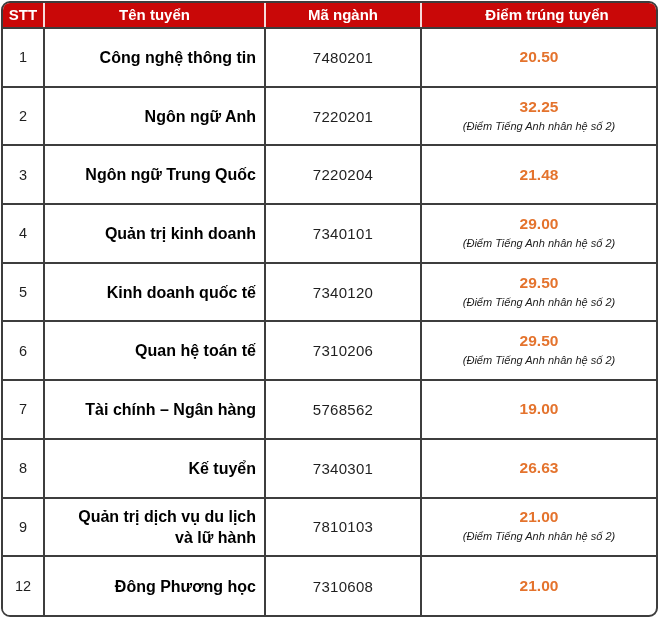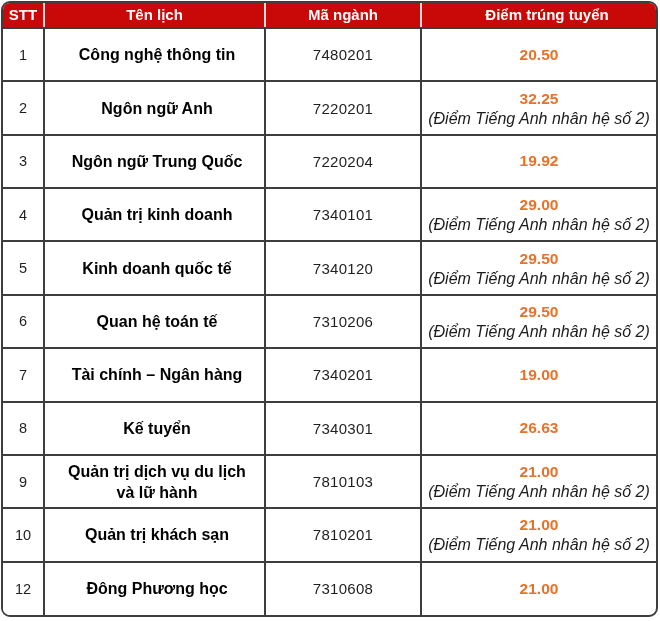--- a/index.html
+++ b/index.html
@@ -65,21 +65,21 @@
   td:first-child{border-left:0;}
   td:last-child{border-right:0;border-radius:16px;}
   tbody tr:last-child td{border-bottom:0;}
 
   .cell-stt{
     text-align:center;
     font-size:14.5px;
     color:var(--code-text);
   }
   .cell-name{
-    text-align:center;
+    text-align:right;
     padding-left:13px;
     padding-right:8px;
     font-weight:bold;
     font-size:16px;
     color:var(--name-text);
     line-height:21px;
   }
   .cell-code{
     text-align:center;
     font-size:15px;
@@ -89,40 +89,40 @@
   .cell-score{text-align:center;padding:2px 6px;}
   .score-value{
     color:var(--score-text);
     font-weight:bold;
     font-size:15.5px;
     line-height:20px;
   }
   .score-note{
     color:var(--note-text);
     font-style:italic;
-    font-size:16px;
+    font-size:11px;
     line-height:19px;
     white-space:nowrap;
   }
 </style>
 </head>
 <body>
 
 <div class="table-wrap">
   <table>
     <colgroup>
       <col class="c-stt">
         <col class="c-name">
         <col class="c-code">
         <col class="c-score">
     </colgroup>
     <thead>
       <tr>
         <th>STT</th>
-        <th>Tên lịch</th>
+        <th>Tên tuyển</th>
         <th>Mã ngành</th>
         <th>Điểm trúng tuyển</th>
       </tr>
     </thead>
     <tbody id="table-body">
   <tr>
     <td class="cell-stt">1</td>
     <td class="cell-name">Công nghệ thông tin</td>
     <td class="cell-code">7480201</td>
     <td class="cell-score">
@@ -139,21 +139,21 @@
       <div class="score-value">32.25</div>
       <div class="score-note">(Điểm Tiếng Anh nhân hệ số 2)</div>
     </td>
   </tr>
 
   <tr>
     <td class="cell-stt">3</td>
     <td class="cell-name">Ngôn ngữ Trung Quốc</td>
     <td class="cell-code">7220204</td>
     <td class="cell-score">
-      <div class="score-value">19.92</div>
+      <div class="score-value">21.48</div>
 
     </td>
   </tr>
 
   <tr>
     <td class="cell-stt">4</td>
     <td class="cell-name">Quản trị kinh doanh</td>
     <td class="cell-code">7340101</td>
     <td class="cell-score">
       <div class="score-value">29.00</div>
@@ -177,21 +177,21 @@
     <td class="cell-code">7310206</td>
     <td class="cell-score">
       <div class="score-value">29.50</div>
       <div class="score-note">(Điểm Tiếng Anh nhân hệ số 2)</div>
     </td>
   </tr>
 
   <tr>
     <td class="cell-stt">7</td>
     <td class="cell-name">Tài chính – Ngân hàng</td>
-    <td class="cell-code">7340201</td>
+    <td class="cell-code">5768562</td>
     <td class="cell-score">
       <div class="score-value">19.00</div>
 
     </td>
   </tr>
 
   <tr>
     <td class="cell-stt">8</td>
     <td class="cell-name">Kế tuyển</td>
     <td class="cell-code">7340301</td>
@@ -204,29 +204,20 @@
   <tr>
     <td class="cell-stt">9</td>
     <td class="cell-name">Quản trị dịch vụ du lịch và lữ hành</td>
     <td class="cell-code">7810103</td>
     <td class="cell-score">
       <div class="score-value">21.00</div>
       <div class="score-note">(Điểm Tiếng Anh nhân hệ số 2)</div>
     </td>
   </tr>
 
-  <tr>
-    <td class="cell-stt">10</td>
-    <td class="cell-name">Quản trị khách sạn</td>
-    <td class="cell-code">7810201</td>
-    <td class="cell-score">
-      <div class="score-value">21.00</div>
-      <div class="score-note">(Điểm Tiếng Anh nhân hệ số 2)</div>
-    </td>
-  </tr>
 
 
   <tr>
     <td class="cell-stt">12</td>
     <td class="cell-name">Đông Phương học</td>
     <td class="cell-code">7310608</td>
     <td class="cell-score">
       <div class="score-value">21.00</div>
 
     </td>

